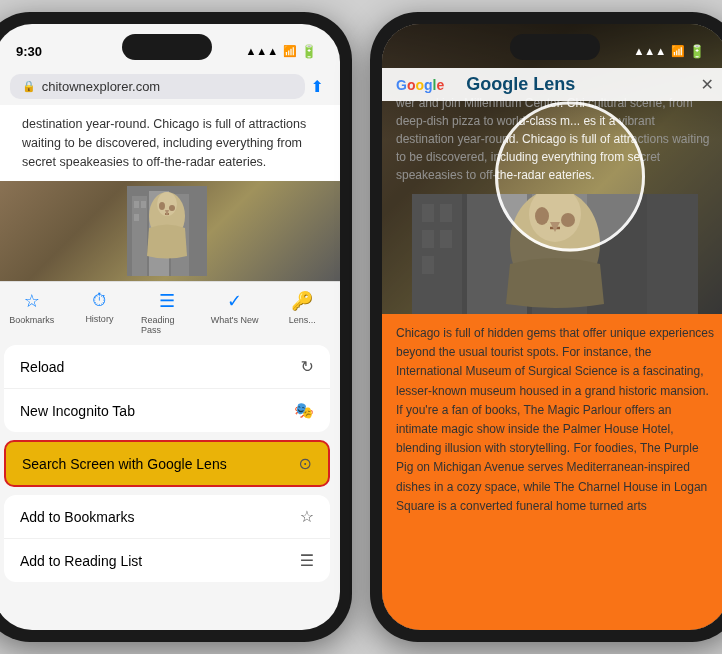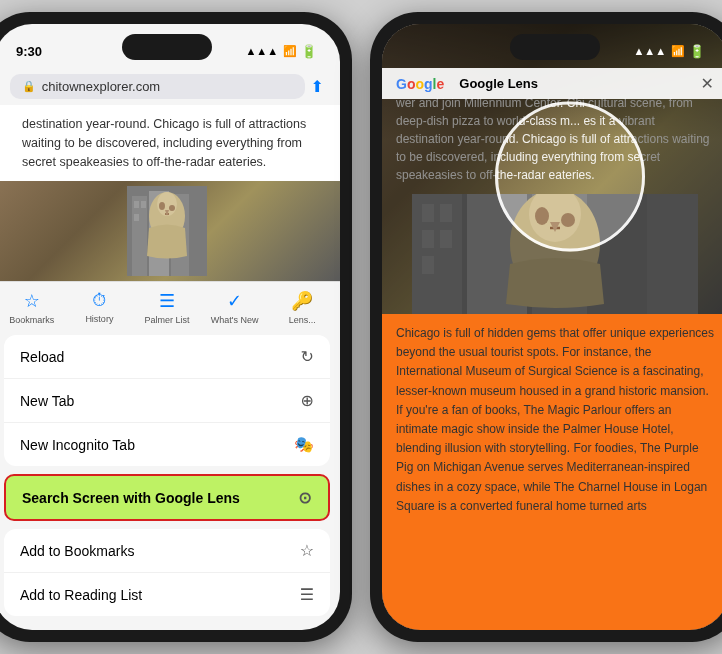--- a/index.html
+++ b/index.html
@@ -192,21 +192,21 @@
       position: absolute;
       top: 44px;
       left: 0; right: 0;
       background: rgba(255,255,255,0.92);
       display: flex;
       align-items: center;
       padding: 6px 14px;
       z-index: 20;
       gap: 6px;
     }
-    .lens-name { font-size: 13px; font-weight: 600; color: #000000; }
+    .lens-name { font-size: 18px; font-weight: 600; color: #0c4a6e; }
     .lens-close { margin-left: auto; font-size: 16px; color: #555; cursor: pointer; }
 
     .phone2-image-area {
       width: 100%;
       height: 290px;
       position: relative;
       background: linear-gradient(180deg, rgba(0,0,0,0.5) 0%, transparent 40%),
                   linear-gradient(135deg, #8B7355 0%, #6B5A3E 30%, #a0925c 60%, #5a5a5a 100%);
       overflow: hidden;
     }
@@ -302,48 +302,44 @@
           <div class="bm-item active">
             <span class="bm-icon">☆</span>
             <span>Bookmarks</span>
           </div>
           <div class="bm-item">
             <span class="bm-icon">⏱</span>
             <span>History</span>
           </div>
           <div class="bm-item">
             <span class="bm-icon">☰</span>
-            <span>Palmer List</span>
+            <span>Reading Pass</span>
           </div>
           <div class="bm-item">
             <span class="bm-icon">✓</span>
             <span>What's New</span>
           </div>
           <div class="bm-item">
             <span class="bm-icon">🔑</span>
             <span>Lens...</span>
           </div>
         </div>
 
         <div class="menu-section">
           <div class="menu-item">
             <span>Reload</span>
             <span class="menu-item-icon">↻</span>
           </div>
           <div class="menu-item">
-            <span>New Tab</span>
-            <span class="menu-item-icon">⊕</span>
-          </div>
-          <div class="menu-item">
             <span>New Incognito Tab</span>
             <span class="menu-item-icon">🎭</span>
           </div>
         </div>
 
-        <div class="menu-item-highlighted-wrap" style="border: 2.5px solid #d62020; border-radius: 10px; margin: 2px 10px; background: #bef264; overflow: hidden; font-weight: bold;">
+        <div class="menu-item-highlighted-wrap" style="border: 2.5px solid #d62020; border-radius: 10px; margin: 2px 10px; background: #eab308; overflow: hidden;">
           <div class="menu-item" style="border-bottom: none; margin: 0;">
             <span>Search Screen with Google Lens</span>
             <span class="menu-item-icon">⊙</span>
           </div>
         </div>
 
         <div class="menu-section">
           <div class="menu-item">
             <span>Add to Bookmarks</span>
             <span class="menu-item-icon">☆</span>
@@ -368,21 +364,21 @@
           <div class="phone2-statusbar">
             <span></span>
             <div class="statusbar-right">
               <span class="signal-bars">▲▲▲</span>
               <span class="wifi-icon">📶</span>
               <span class="battery-icon">🔋</span>
             </div>
           </div>
 
           <div class="google-lens-bar">
-            <span style="font-size:14px; margin-right:9px;">
+            <span style="font-size:14px; margin-right:16px;">
               <span style="color:#4285f4; font-weight:700;">G</span><span style="color:#ea4335; font-weight:700;">o</span><span style="color:#fbbc05; font-weight:700;">o</span><span style="color:#4285f4; font-weight:700;">g</span><span style="color:#34a853; font-weight:700;">l</span><span style="color:#ea4335; font-weight:700;">e</span>
             </span>
             <span class="lens-name">Google Lens</span>
             <span class="lens-close">✕</span>
           </div>
 
           <div class="phone2-overlay-text">
             <span>wer and join Millennium Center. Chi cultural scene, from deep-dish pizza to world-class m... es it a vibrant destination year-round. Chicago is full of attractions waiting to be discovered, including everything from secret speakeasies to off-the-radar eateries.</span>
           </div>
 

